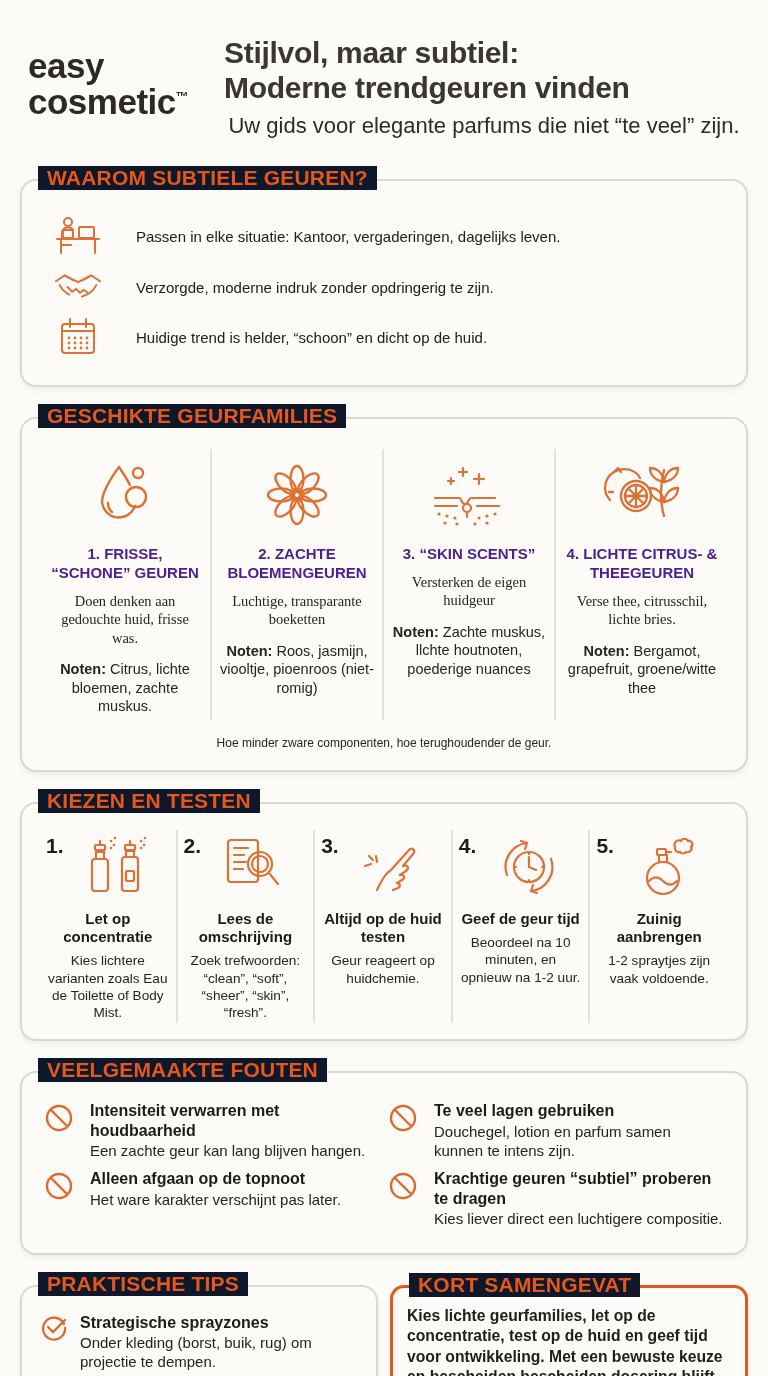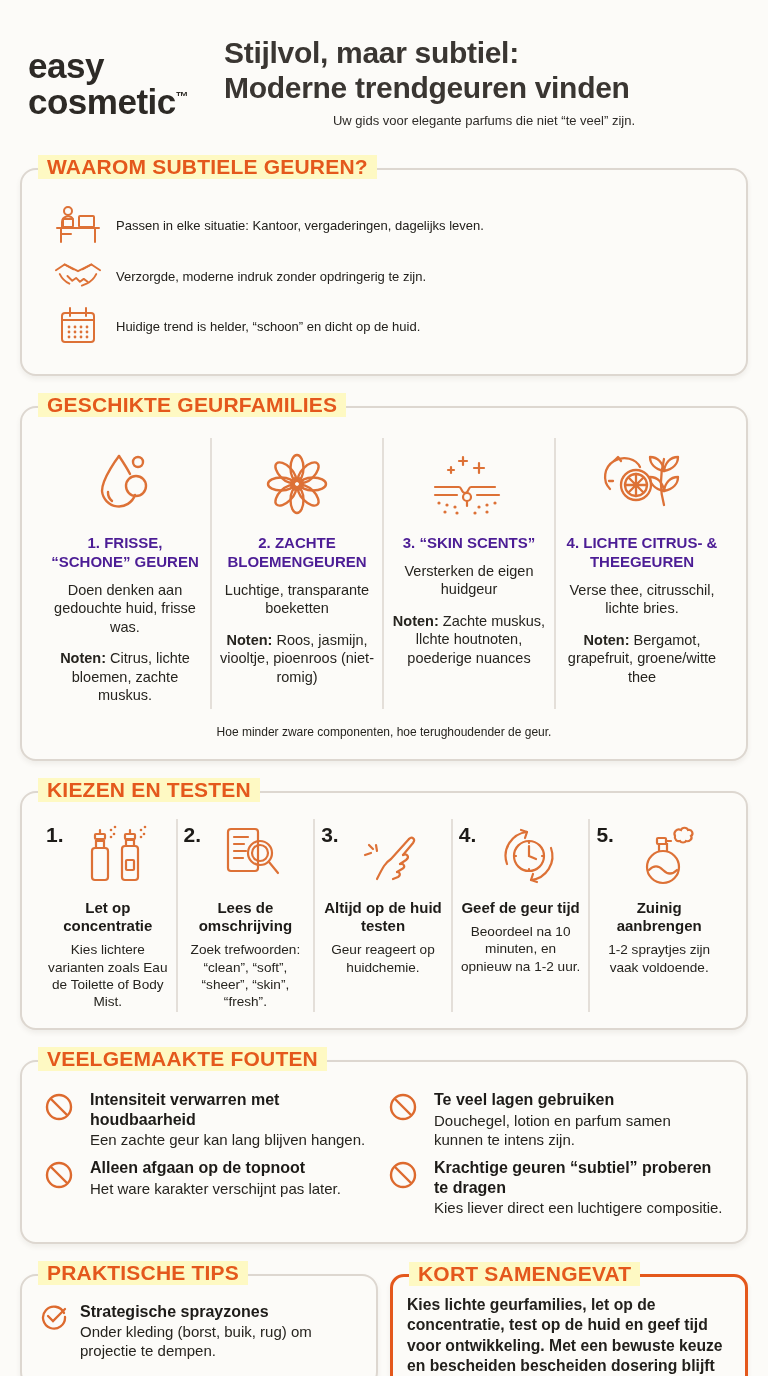--- a/index.html
+++ b/index.html
@@ -11,51 +11,51 @@
     color:#26241f;
     overflow-x:hidden;
   }
   
   .header { display:flex; padding:36px 24px 10px 28px; }
   .logo { width:196px; padding-top:12px; }
   .logo-line { font-size:35px; font-weight:800; color:#2d2a26; line-height:1.02; letter-spacing:-0.5px; }
   .logo sup { font-size:13px; font-weight:700; }
   .title-block { flex:1; }
   .title-line { font-size:30px; font-weight:800; color:#3a3632; line-height:1.15; letter-spacing:-0.3px; }
-  .subtitle { font-size:13px; font-weight:500; color:#2e2b28; text-align:center; margin-top:8px; }
+  .subtitle { font-size:22px; font-weight:500; color:#2e2b28; text-align:center; margin-top:8px; }
 
   
   .card {
     position:relative;
     margin:30px 20px 0 20px;
     background:#fcfbf8;
     border:2px solid #ddd7d0;
     border-radius:16px;
     box-shadow:0 3px 5px rgba(90,80,70,0.08);
     padding:24px 18px 16px 18px;
   }
   .legend {
     position:absolute; top:-15px; left:16px;
-    background:#fef9c3; padding:0 9px;
+    background:#0f172a; padding:0 9px;
     font-size:21px; font-weight:800; letter-spacing:0.2px;
     color:#e4581c; white-space:nowrap;
   }
 
   
   .why-item { display:flex; align-items:center; margin:10px 6px 12px 14px; }
   .why-icon { width:48px; flex:0 0 48px; display:flex; justify-content:center; }
-  .why-text { font-size:13px; font-weight:500; margin-left:14px; color:#22201c; }
+  .why-text { font-size:15px; font-weight:500; margin-left:34px; color:#22201c; }
 
   
   .fam-grid { display:grid; grid-template-columns:1fr 1fr 1fr 1fr; margin-top:6px; }
   .fam-col { padding:4px 8px; text-align:center; }
   .fam-col:not(:last-child){ border-right:2px solid #e4dfd9; }
   .fam-icon { height:84px; display:flex; align-items:center; justify-content:center; }
   .fam-title { font-size:15px; font-weight:800; color:#4c1d95; line-height:1.25; margin-top:8px; }
-  .fam-desc { font-size:14.5px; font-weight:500; line-height:1.28; margin-top:9px; }
+  .fam-desc { font-size:14.5px; font-weight:500; line-height:1.28; margin-top:9px;font-family:Liberation Serif, serif; }
   .fam-noten { font-size:14.5px; font-weight:500; line-height:1.28; margin-top:13px; }
   .fam-noten b { font-weight:700; }
   .fam-footer { text-align:center; font-size:12px; font-weight:500; margin:16px 0 4px 0; }
 
   
   .steps-grid { display:grid; grid-template-columns:1fr 1fr 1fr 1fr 1fr; margin-top:2px; }
   .step-col { padding:2px 6px; text-align:center; }
   .step-col:not(:last-child){ border-right:2px solid #e4dfd9; }
   .step-head { display:flex; align-items:flex-start; height:72px; }
   .step-num { font-size:21px; font-weight:800; color:#1d1b18; padding-top:2px; }

